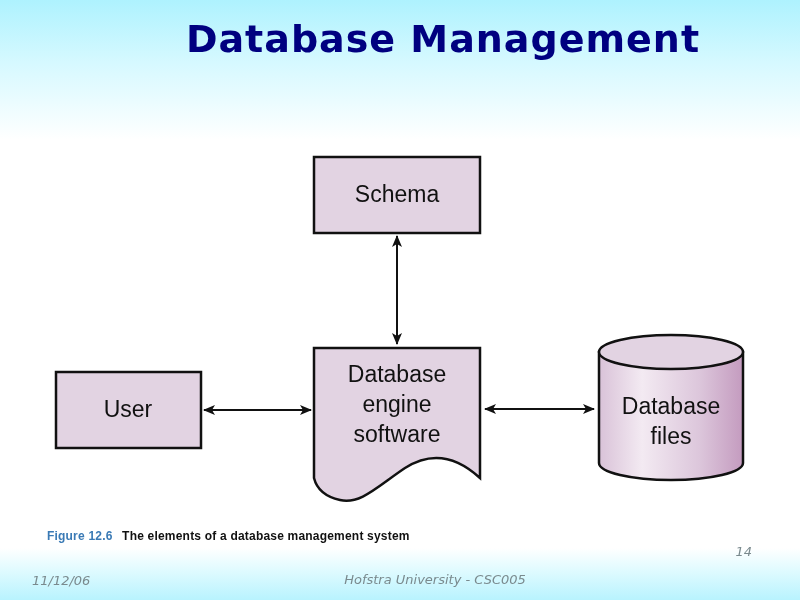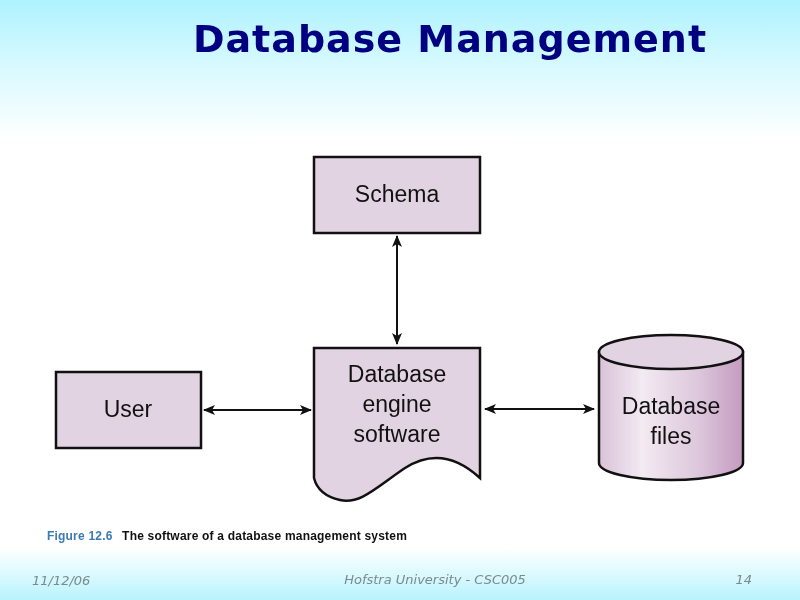--- a/index.html
+++ b/index.html
@@ -10,21 +10,21 @@
   }
   .top-grad {
     position: absolute; left: 0; top: 0; width: 800px; height: 140px;
     background: linear-gradient(to bottom, #aef2fe 0%, #d6f9ff 45%, #ffffff 100%);
   }
   .bottom-grad {
     position: absolute; left: 0; top: 548px; width: 800px; height: 52px;
     background: linear-gradient(to bottom, #ffffff 0%, #e2fbff 40%, #b8f3fe 100%);
   }
   .title {
-    position: absolute; left: 100px; top: 16px; width: 700px;
+    position: absolute; left: 93px; top: 16px; width: 700px;
     text-align: center; color: #000080; font-weight: bold;
     font-size: 38px; line-height: 46px; letter-spacing: 1px;
     font-family: "DejaVu Sans", sans-serif;
   }
   svg.diagram { position: absolute; left: 0; top: 0; }
   .diag-text {
     font-family: "Liberation Sans", sans-serif; font-size: 23px; fill: #111;
   }
   .caption {
     position: absolute; left: 47px; top: 529px; font-size: 12px;
@@ -32,21 +32,21 @@
     letter-spacing: 0.2px;
   }
   .caption .fig { color: #3a7ab5; margin-right: 6px; }
   .footer {
     position: absolute; top: 573px; font-size: 13px; color: #7a8a8e;
     font-family: "DejaVu Sans", sans-serif;
     font-style: italic;
   }
   .footer.date { left: 32px; }
   .footer.center { left: 0; width: 782px; text-align: center; top: 572px; padding-left: 44px; }
-  .footer.page { right: 48px; top: 572px; }
+  .footer.page { right: 48px; top: 544px; }
 </style>
 </head>
 <body>
 
 <div class="top-grad"></div>
 <div class="bottom-grad"></div>
 
 <div class="title">
   <div>Database Management</div>
 </div>
@@ -90,18 +90,18 @@
   <g>
     <path d="M599,352 L599,463 A72,17 0 0 0 743,463 L743,352 Z" fill="url(#cylGrad)" stroke="#111" stroke-width="2.5"></path>
     <ellipse cx="671" cy="352" rx="72" ry="17" fill="#e2d3e2" stroke="#111" stroke-width="2.5"></ellipse>
     <text class="diag-text" x="671" y="414" text-anchor="middle">Database</text>
     <text class="diag-text" x="671" y="444" text-anchor="middle">files</text>
   </g>
 </svg>
 
 <div class="caption">
   <span class="fig">Figure 12.6</span>
-  <span>The software of a database management system</span>
+  <span>The elements of a database management system</span>
 </div>
 
 <div class="footer date">11/12/06</div>
 <div class="footer center">Hofstra University - CSC005</div>
 <div class="footer page">14</div>
 
 </body></html>

